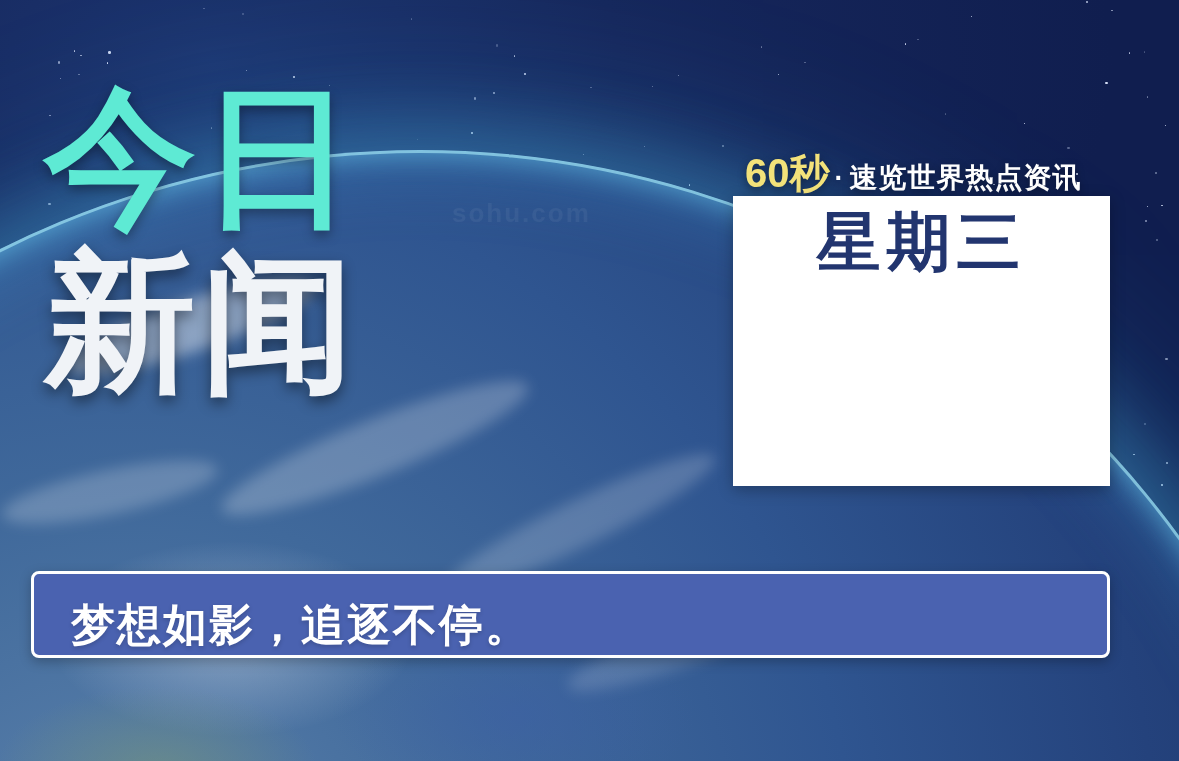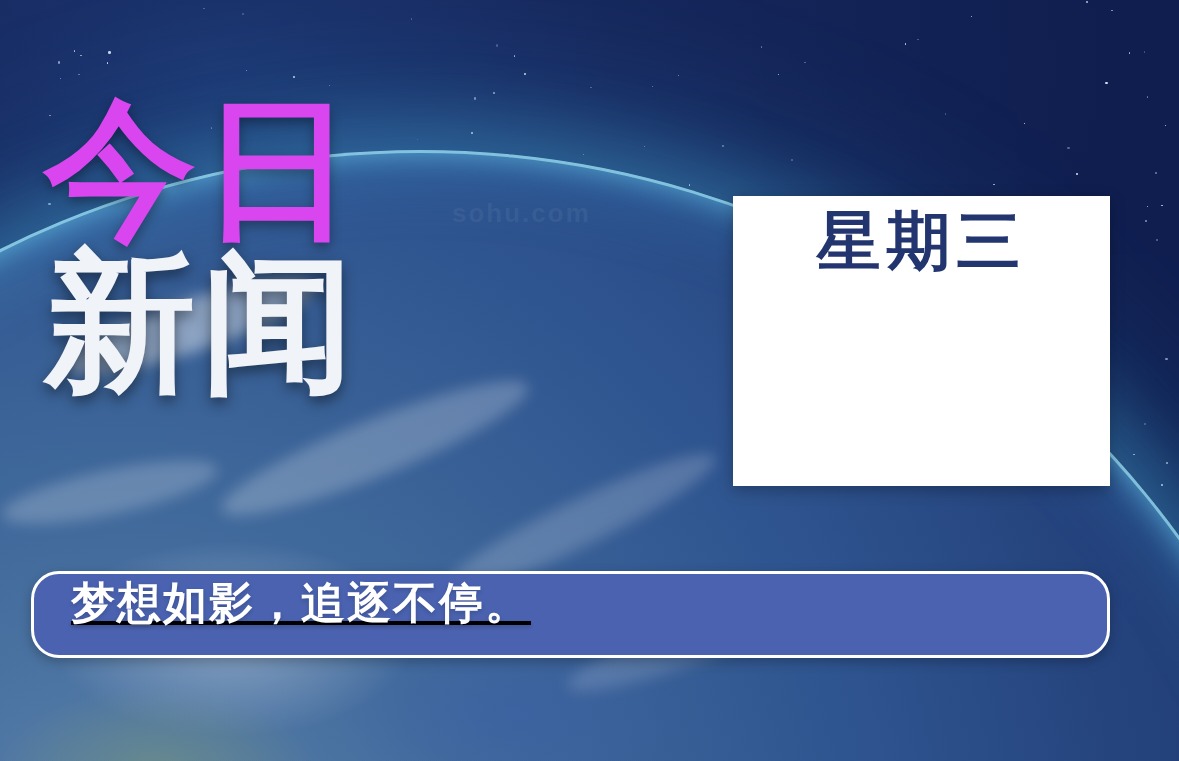--- a/index.html
+++ b/index.html
@@ -75,21 +75,21 @@
   
   .headline{position:absolute;left:44px;top:96px;width:430px;}
   .hl-line{
     font-family:"DejaVu Sans","Liberation Sans",sans-serif;
     font-weight:800;
     font-size:152px;
     line-height:.98;
     letter-spacing:6px;
     white-space:nowrap;
   }
-  .hl-jin{color:#d946ef;text-shadow:0 5px 12px rgba(0,0,0,.35);}
+  .hl-jin{color:#5eead4;text-shadow:0 5px 12px rgba(0,0,0,.35);font-family:Liberation Mono, monospace;}
   .hl-news{color:#f0f3f7;text-shadow:0 6px 14px rgba(0,0,0,.45);margin-top:4px;}
 
   
   .date-pill{
     position:absolute;left:912px;top:66px;
     height:33px;padding:0 12px;
     display:flex;align-items:center;justify-content:center;
     background:#ffffff;border-radius:8px;
     color:#16265f;font-size:24px;font-weight:700;letter-spacing:0px;
     box-shadow:0 2px 5px rgba(0,0,0,.25);
@@ -112,38 +112,37 @@
     background:#ffffff;
     box-shadow:0 4px 14px rgba(0,0,0,.28);
     display:flex;flex-direction:column;align-items:center;
   }
   .card-issue{
     margin-top:14px;
     color:#243a78;font-size:33px;font-weight:700;letter-spacing:2px;white-space:nowrap;
   }
   .card-week{
     margin-top:14px;
-    color:#22356f;font-size:64px;font-weight:800;letter-spacing:6px;line-height:1;white-space:nowrap;font-family:Liberation Serif, serif;
+    color:#22356f;font-size:64px;font-weight:800;letter-spacing:6px;line-height:1;white-space:nowrap;
   }
   .card-lunar{
     margin-top:34px;
     color:#22356f;font-size:72px;font-weight:800;letter-spacing:4px;line-height:1;white-space:nowrap;
   }
 
   
   .banner{
     position:absolute;left:31px;top:571px;
     width:1079px;height:87px;
     background:#4a62b0;
     border:3px solid #ffffff;
-    border-radius:28px;
+    border-radius:8px;
     box-sizing:border-box;
-    display:flex;align-items:flex-start;
+    display:flex;align-items:flex-end;
     box-shadow:0 4px 12px rgba(0,0,0,.25);
-    text-decoration:underline;
   }
   .banner-text{
     margin-left:37px;
     color:#ffffff;font-size:44px;font-weight:800;letter-spacing:2px;white-space:nowrap;
     text-shadow:0 2px 4px rgba(0,0,0,.18);
   }
 </style>
 </head>
 <body>
 
@@ -272,20 +271,25 @@
   </div>
 
   <div class="watermark">sohu.com</div>
 
   <div class="headline">
     <div class="hl-line hl-jin">今日</div>
     <div class="hl-line hl-news">新闻</div>
   </div>
 
 
+  <div class="tagline">
+    <span class="tag-60">60秒</span>
+    <span class="tag-dot">·</span>
+    <span class="tag-rest">速览世界热点资讯</span>
+  </div>
 
   <div class="card">
     <div class="card-week">星期三</div>
   </div>
 
   <div class="banner">
     <div class="banner-text">梦想如影，追逐不停。</div>
   </div>
 
 </div>

